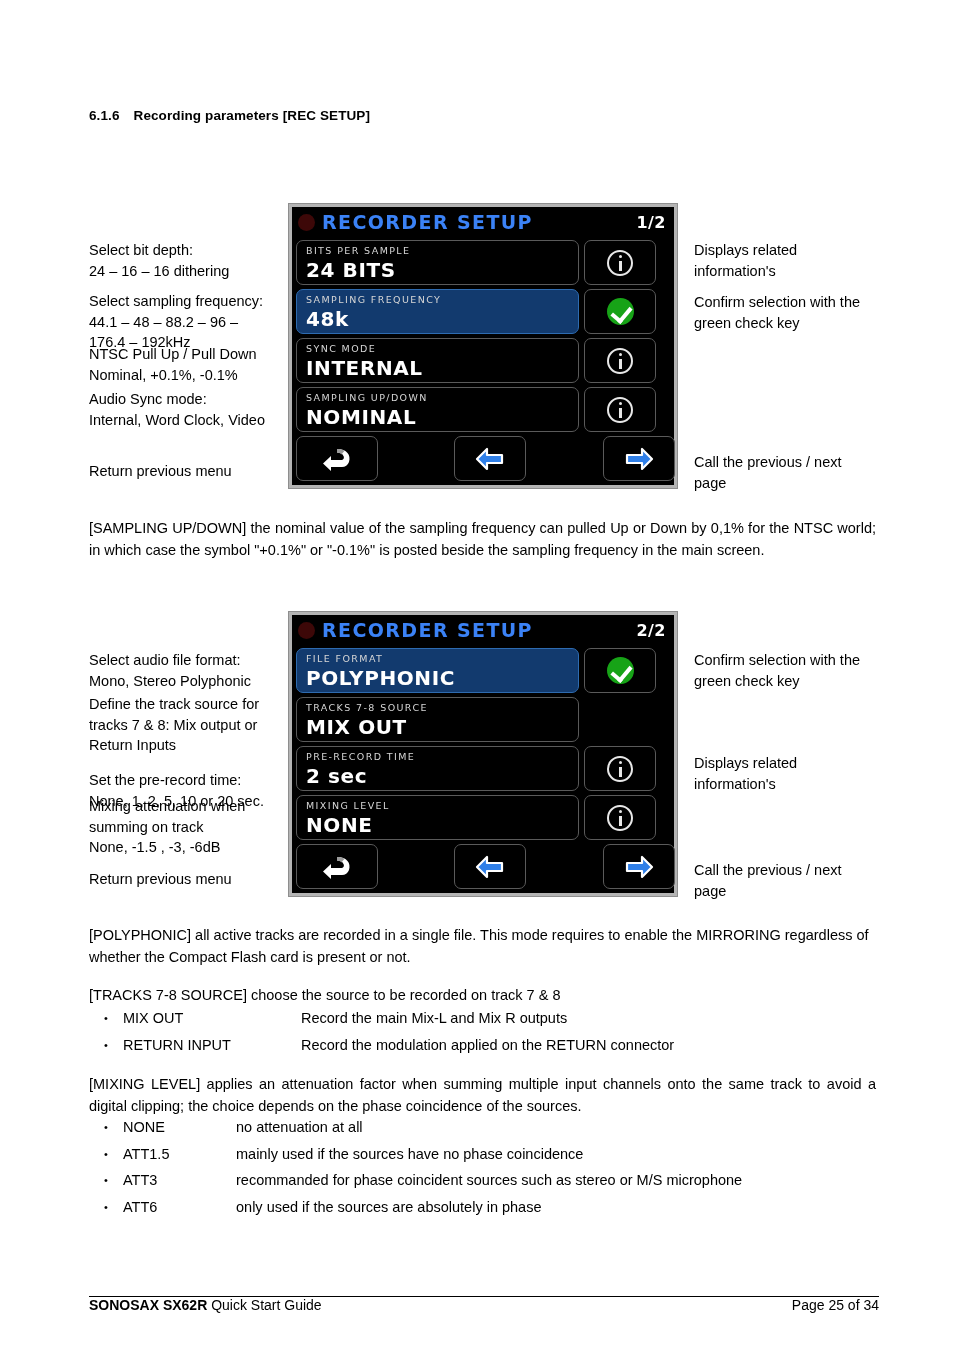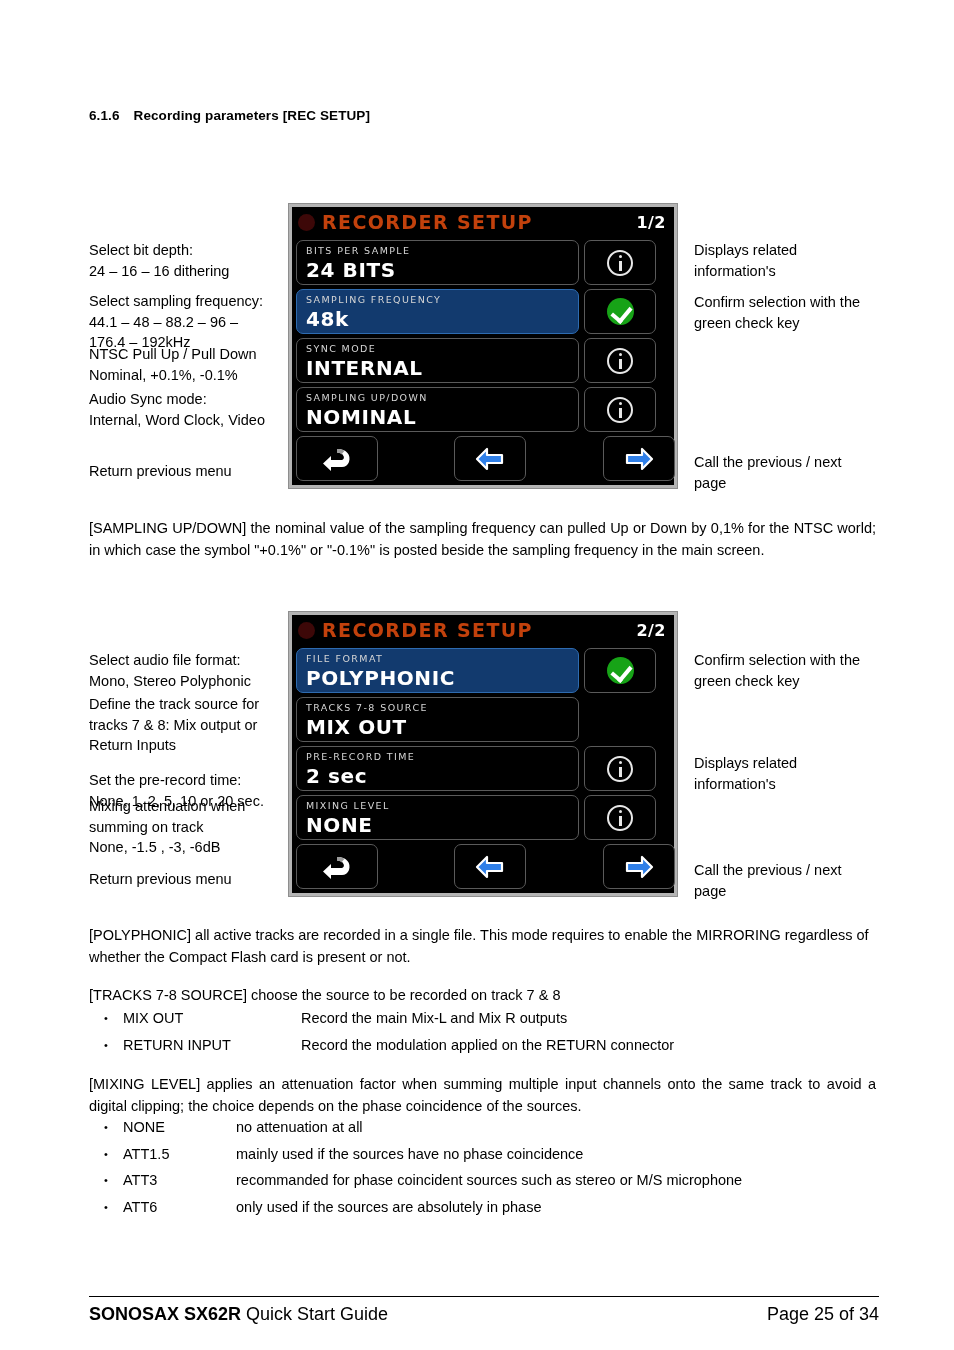--- a/index.html
+++ b/index.html
@@ -123,21 +123,21 @@
   }
   .rec-dot {
     width: 17px;
     height: 17px;
     border-radius: 50%;
     background: #3d0808;
     flex: 0 0 17px;
     margin-right: 7px;
   }
   .title-text {
-    color: #c2410c;
+    color: #3b82f6;
     font-size: 19px;
     font-weight: bold;
     letter-spacing: 1.4px;
     font-family: "DejaVu Sans", sans-serif;
     flex: 1 1 auto;
     line-height: 20px;
   }
   .title-page {
     color: #ffffff;
     font-size: 16px;
@@ -256,22 +256,21 @@
   .navbtn.ret { flex: 0 0 82px; }
   .navbtn.prev { flex: 0 0 72px; margin-left: 71px; }
   .navbtn.next { flex: 0 0 72px; margin-left: 72px; }
 
   .footer {
     position: absolute;
     left: 89px;
     right: 75px;
     top: 1296px;
     border-top: 1px solid #000000;
-    padding-top: 7px;
-    font-size: 18px;
+    font-size: 14px;
     display: flex;
     justify-content: space-between;
   }
   .footer .brand b { font-weight: bold; }
 </style>
 </head>
 <body>
 
 <div class="page">
 

